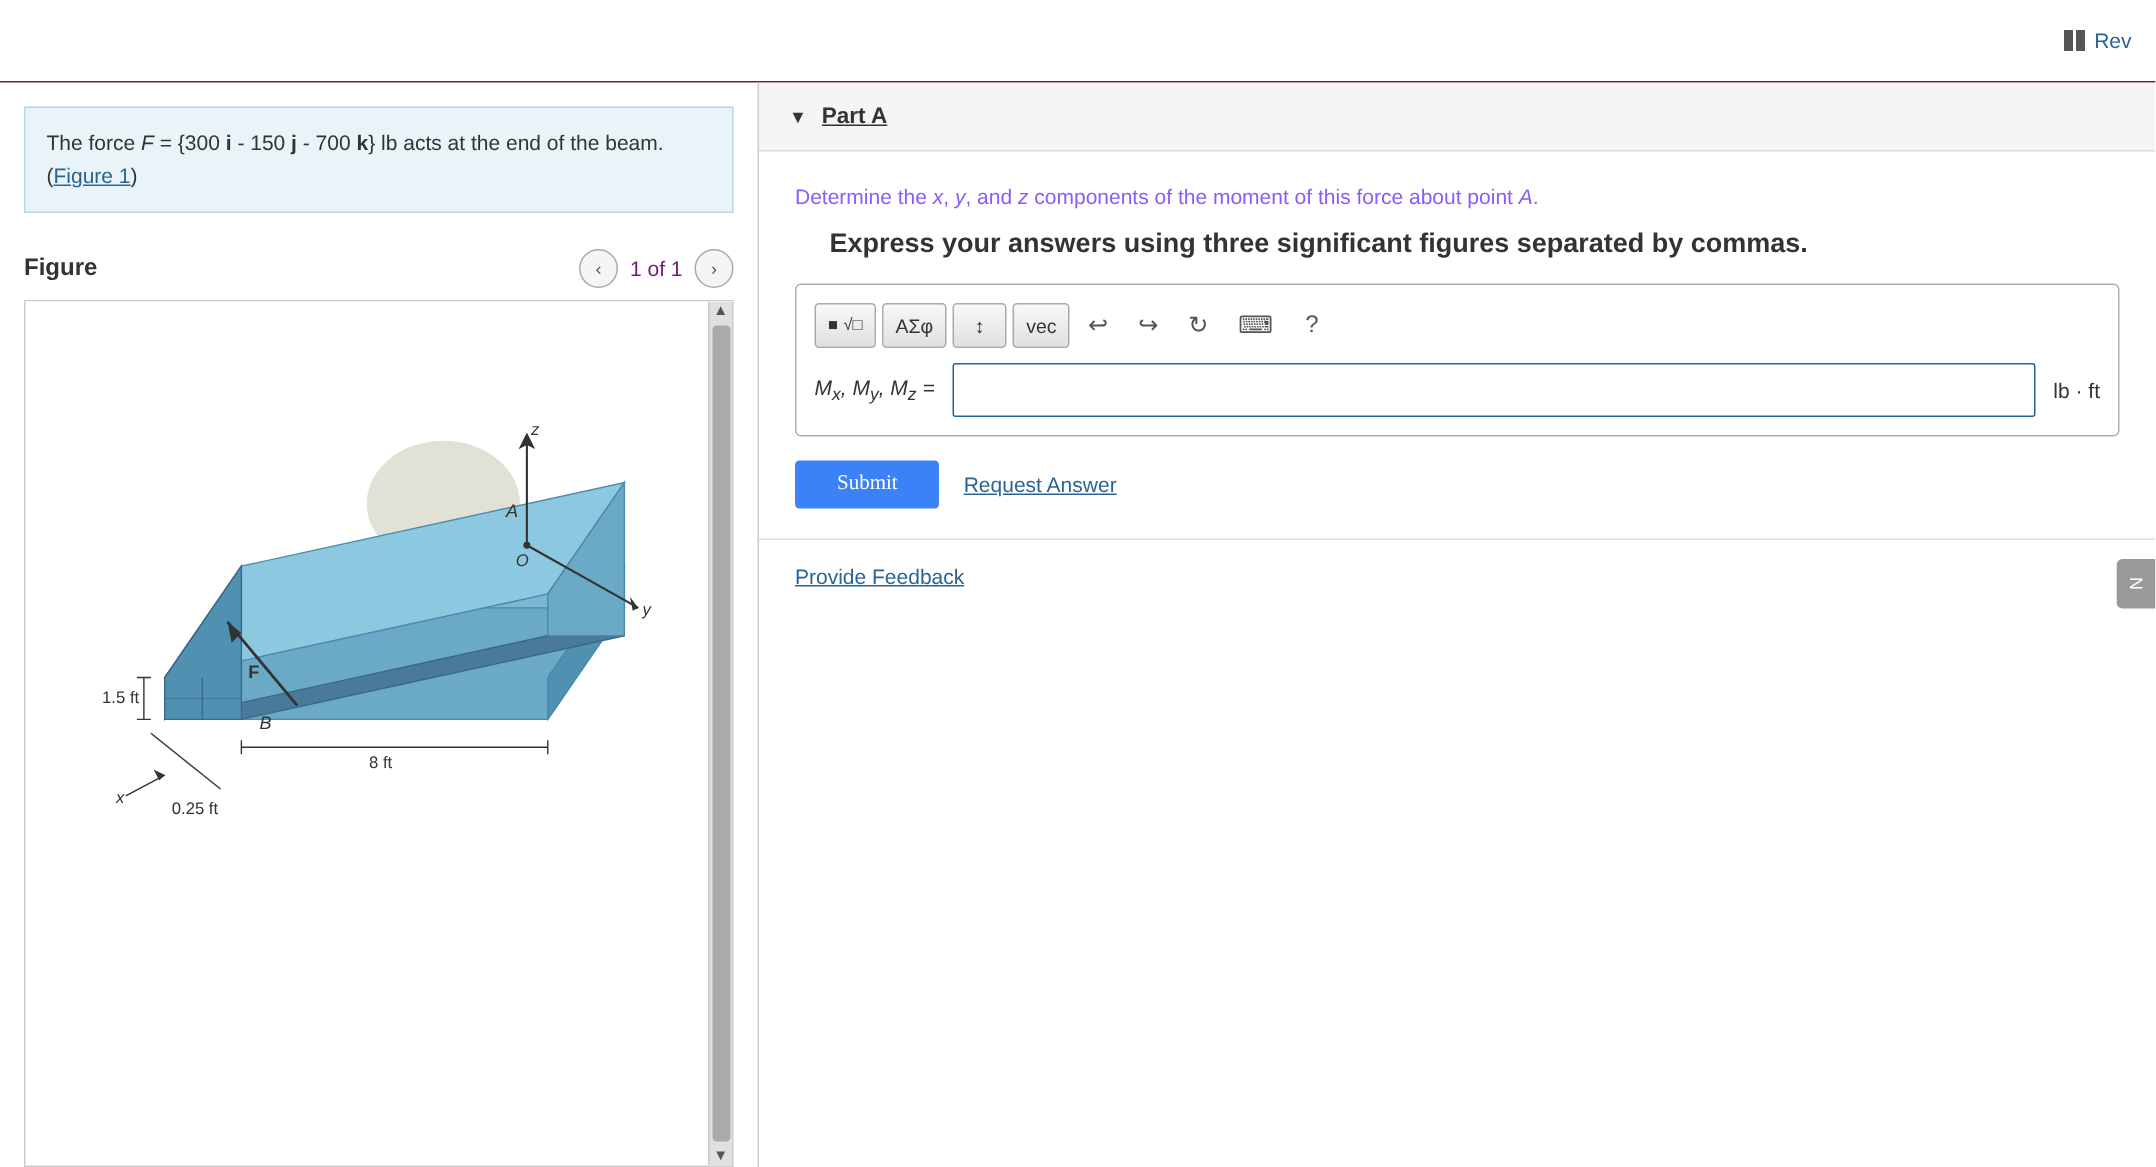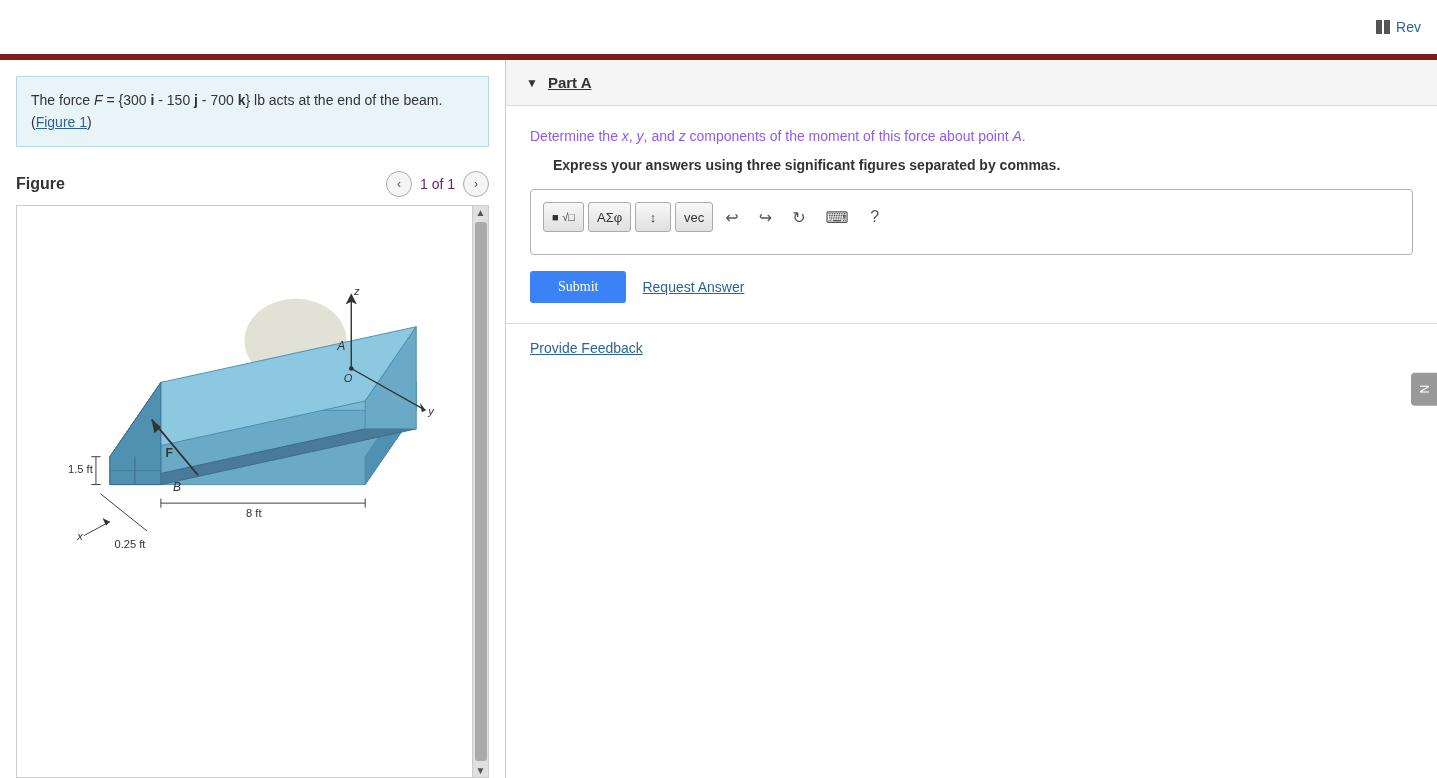--- a/index.html
+++ b/index.html
@@ -15,21 +15,21 @@
       flex-direction: column;
     }
 
     
     .top-bar {
       display: flex;
       justify-content: flex-end;
       align-items: center;
       padding: 19px 16px;
       background: #fff;
-      border-bottom: 6px solid #7f1d1d;
+      border-bottom: 1px solid #7f1d1d;
       min-height: 36px;
     }
     .top-bar-rev {
       display: flex;
       align-items: center;
       gap: 6px;
       color: #2a6496;
       font-size: 14px;
       cursor: pointer;
     }
@@ -213,21 +213,21 @@
 
     .question-text {
       color: #8b5cf6;
       font-size: 14px;
       margin-bottom: 10px;
       line-height: 1.5;
     }
 
     .question-instruction {
       font-weight: bold;
-      font-size: 14px;
+      font-size: 18px;
       margin-bottom: 16px;
       color: #333;
       padding-left: 23px;
     }
 
     
     .answer-box {
       border: 1px solid #b0b0b0;
       border-radius: 4px;
       padding: 12px;
@@ -477,20 +477,27 @@
             <button class="toolbar-btn">ΑΣφ</button>
             <button class="toolbar-btn">↕</button>
             <button class="toolbar-btn">vec</button>
             <button class="toolbar-btn icon-only">↩</button>
             <button class="toolbar-btn icon-only">↪</button>
             <button class="toolbar-btn icon-only">↻</button>
             <button class="toolbar-btn icon-only">⌨</button>
             <button class="toolbar-btn icon-only">?</button>
           </div>
 
+          <div class="answer-row">
+            <span class="answer-label">
+              <em>M<sub>x</sub></em>, <em>M<sub>y</sub></em>, <em>M<sub>z</sub></em> =
+            </span>
+            <input class="answer-input" type="text" value="" style="">
+            <span class="answer-unit">lb · ft</span>
+          </div>
         </div>
 
         <div class="action-row">
           <button class="submit-btn">Submit</button>
           <a class="request-answer-link" href="#">Request Answer</a>
         </div>
 
       </div>
     </div>
 

